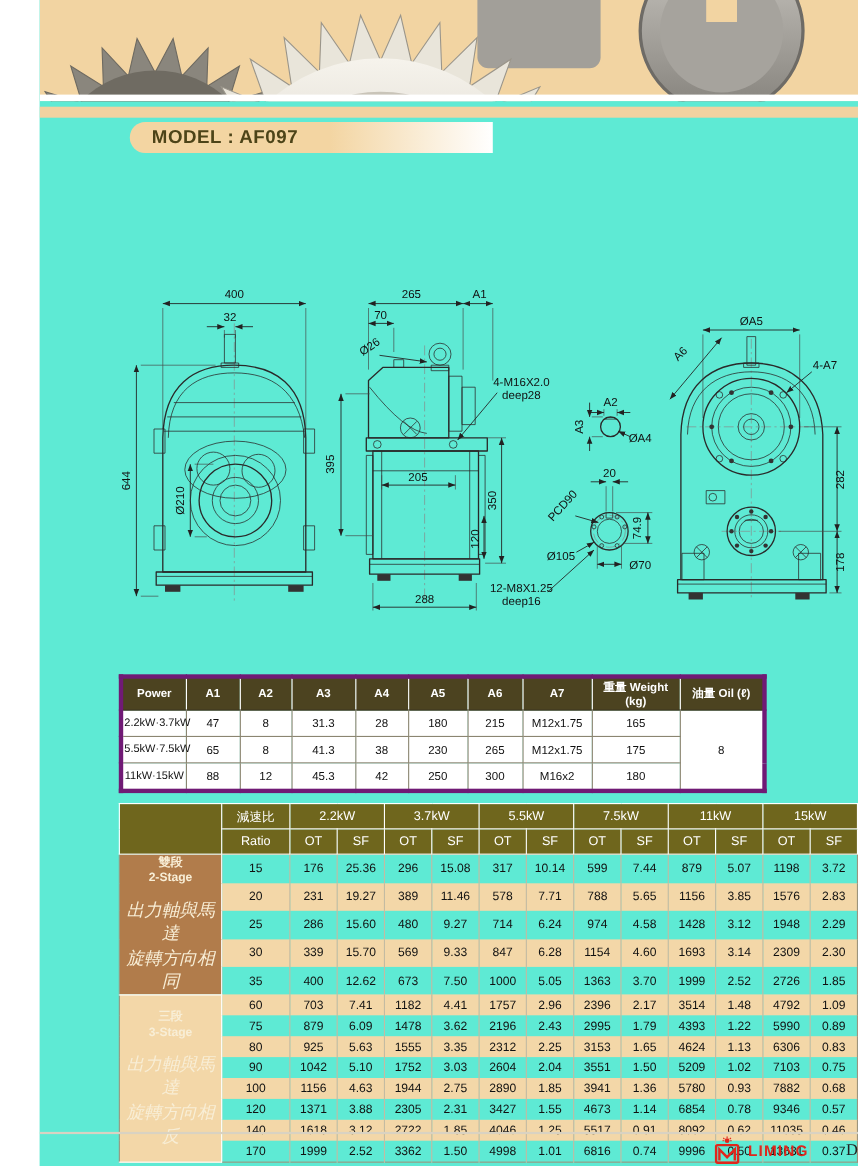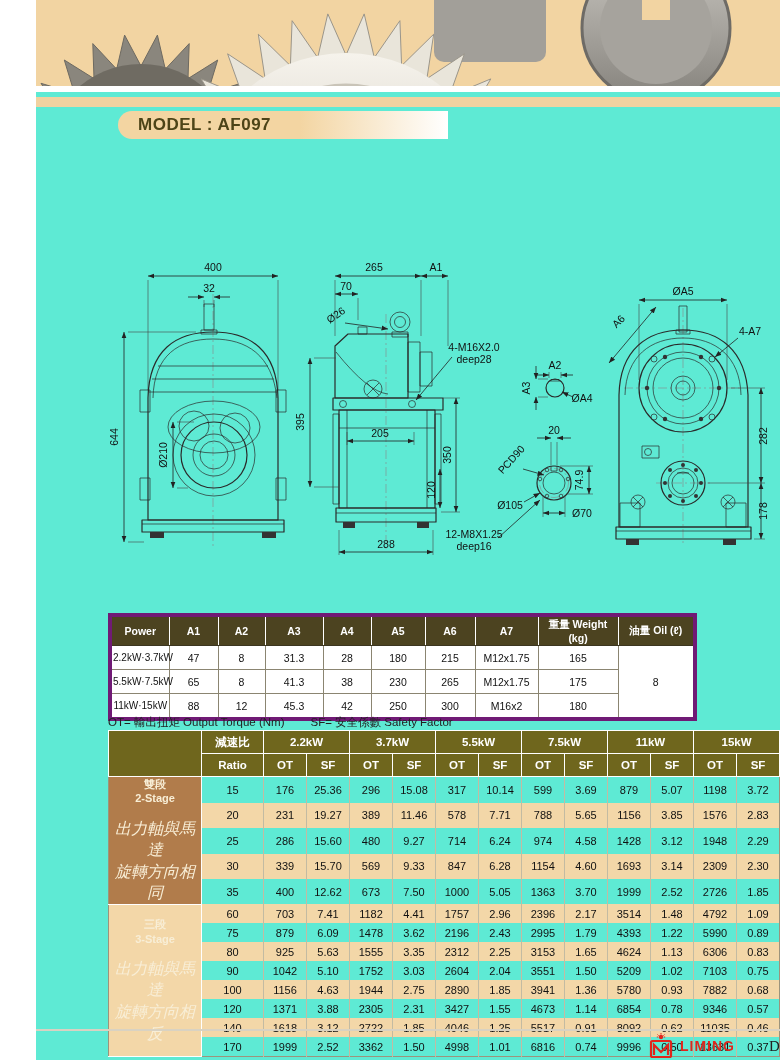--- a/index.html
+++ b/index.html
@@ -38,21 +38,21 @@
   .dim-table td{border:1px solid #8b8571;text-align:center;height:21px;background:#fff;}
   .dim-table td.power-col{font-size:10px;}
 
   .dim-note{position:absolute;top:701px;left:72px;font-size:11.5px;color:#222;}
   .legend{position:absolute;top:715px;left:72px;font-size:11.5px;color:#222;}
   .legend span{margin-right:26px;}
 
   
   .torque{position:absolute;top:730px;left:72px;width:671px;border-collapse:collapse;
     table-layout:fixed;font-size:11px;border:1px solid #9c947c;}
-  .torque th{background:#6f661d;color:#fff;font-weight:bold;height:20px;
+  .torque th{background:#6f661d;color:#fff;font-weight:normal;height:20px;
     border:1.5px solid #fff;font-size:11.5px;}
   .torque td{text-align:center;height:19px;border-left:1px solid #c3bba2;padding:0;}
   .torque tbody tr:nth-child(even) td{background:#f3d7a8;}
   .torque td.stage-cell{background:#b17c4b;color:#f8eed6;vertical-align:middle;
     border:1px solid #fff;border-left:1px solid #9c947c;}
   .st-zh{font-weight:bold;font-size:11px;line-height:1.3;}
   .st-en{font-weight:bold;font-size:11px;line-height:1.3;margin-bottom:12px;}
   .st-n{font-size:16px;line-height:1.35;font-style:italic;}
 
   
@@ -394,23 +394,20 @@
           <td>42</td>
           <td>250</td>
           <td>300</td>
           <td>M16x2</td>
           <td>180</td>
         </tr>
       </tbody>
   </table>
 
 
-  <div class="legend">
-    <span>OT= 輸出扭矩 Output Torque (Nm)</span><span>SF= 安全係數 Safety Factor</span>
-  </div>
 
   <table class="torque">
     <colgroup>
       <col style="width:93px">
         <col style="width:62px">
       <col span="12" style="width:43px">
     </colgroup>
     <thead>
       <tr>
         <th rowspan="2"></th>
@@ -447,21 +444,21 @@
             <div class="st-n">旋轉方向相同</div>
           </td>
           <td>15</td>
           <td>176</td>
           <td>25.36</td>
           <td>296</td>
           <td>15.08</td>
           <td>317</td>
           <td>10.14</td>
           <td>599</td>
-          <td>3.69</td>
+          <td>7.44</td>
           <td>879</td>
           <td>5.07</td>
           <td>1198</td>
           <td>3.72</td>
         </tr>
         <tr>
           <td>20</td>
           <td>231</td>
           <td>19.27</td>
           <td>389</td>

